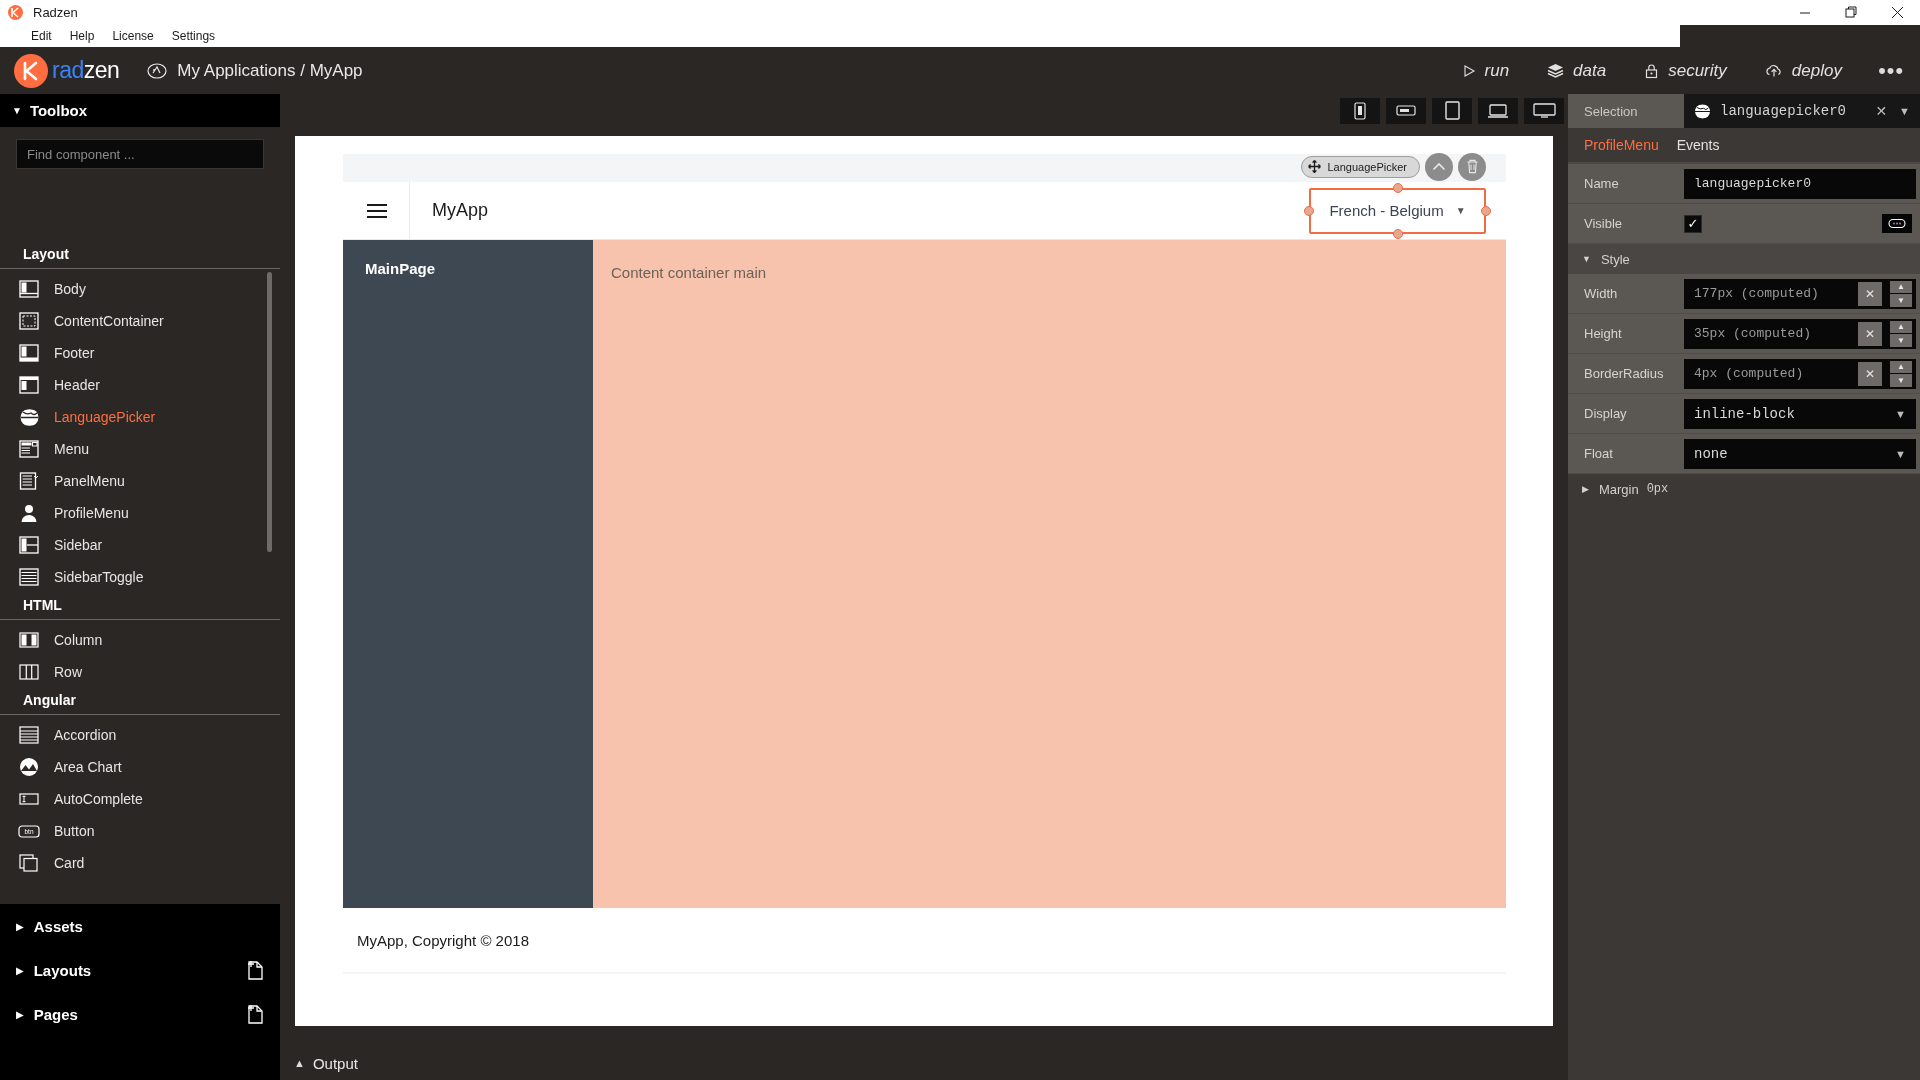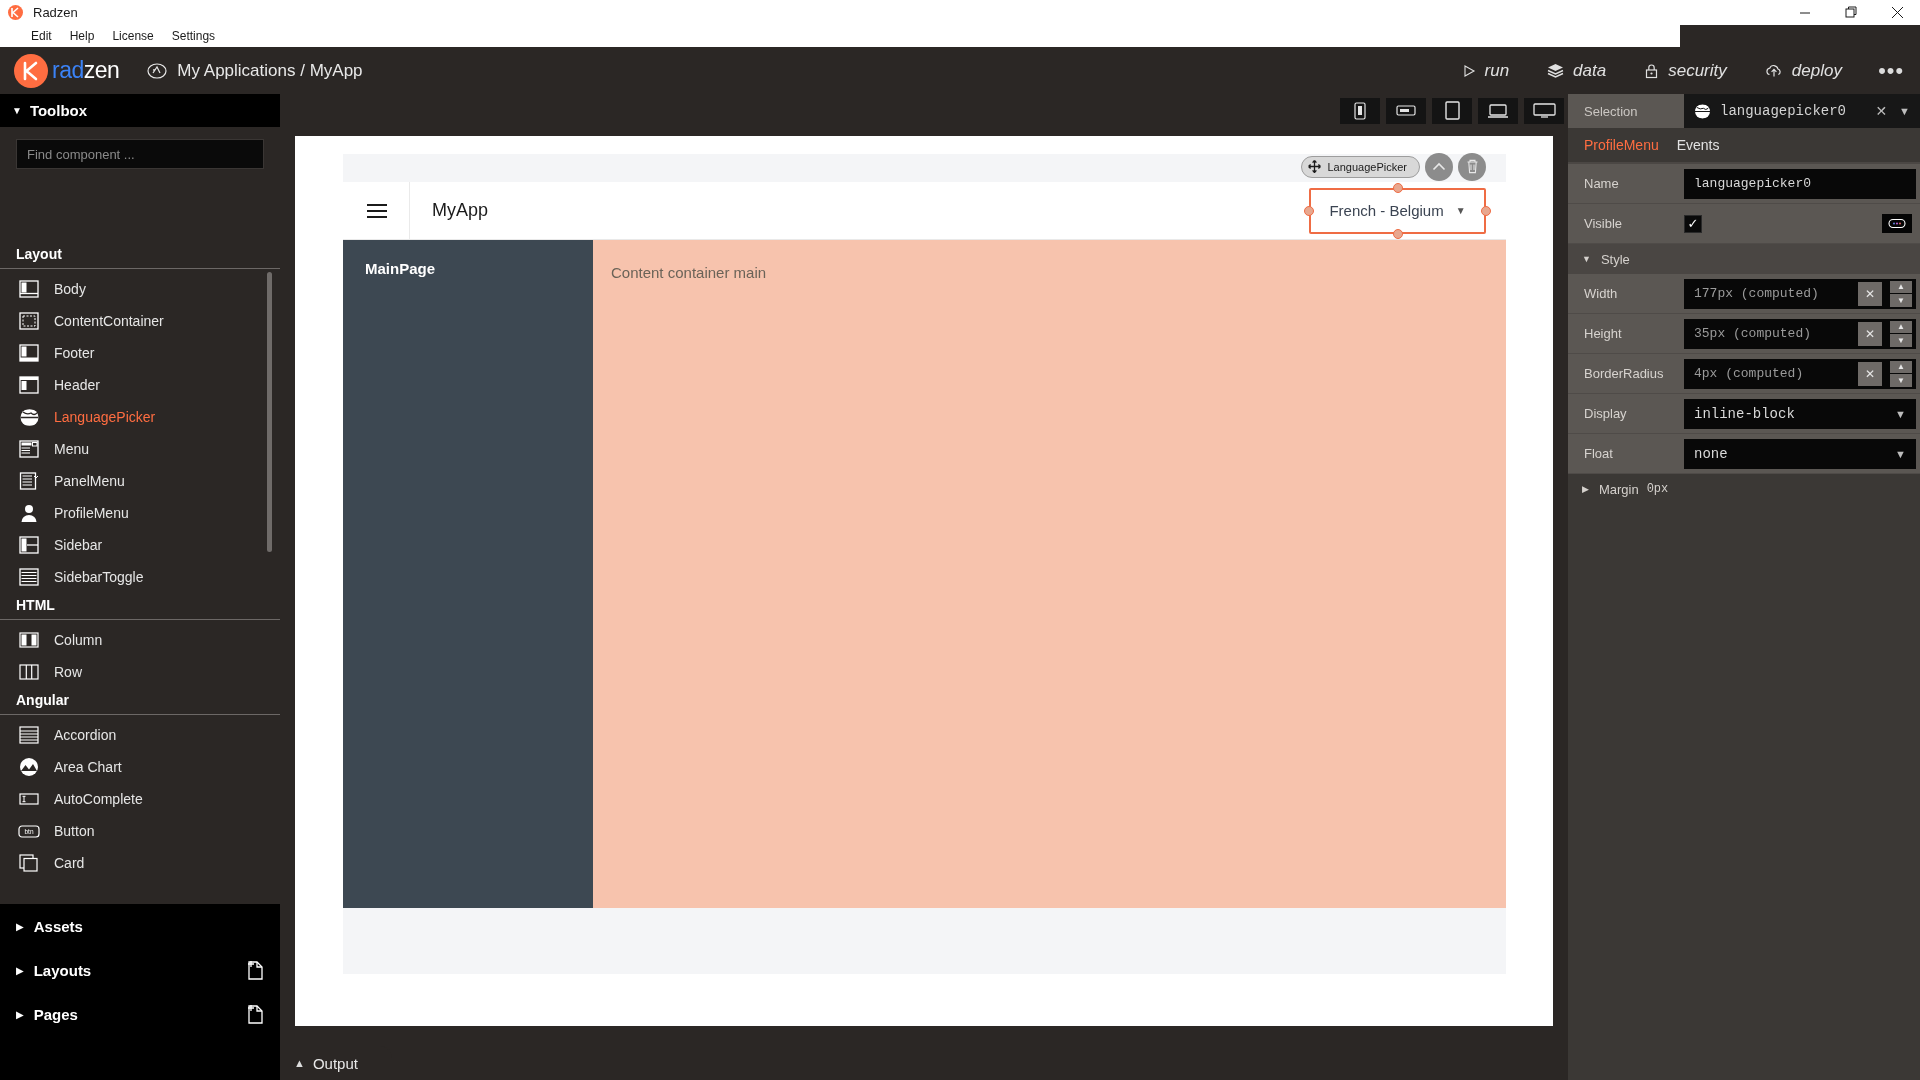--- a/index.html
+++ b/index.html
@@ -78,21 +78,21 @@
     width: 100%; height: 30px; background:#0a0a0a; border:1px solid #3a3634;
     color:#bdbdbd; font-size: 13px; padding: 0 10px;
     font-family:"Liberation Sans", sans-serif;
   }
   .tb-search::placeholder { color:#8a8a8a; }
   .tb-scroll {
     position:absolute; top: 148px; left:0; width: 280px; bottom: 176px;
     overflow: hidden;
   }
   .grp-label {
-    color:#ffffff; font-size: 14px; font-weight: bold; padding: 4px 0 6px 16px;
+    color:#ffffff; font-size: 14px; font-weight: bold; padding: 4px 0 6px 23px;
   }
   .grp-rule { height:1px; background:#6c6866; margin: 0 0 4px 0; }
   .tb-item {
     display:flex; align-items:center; height: 32px; padding-left: 16px; cursor:pointer;
   }
   .tb-item .ico { width: 26px; height: 22px; display:flex; align-items:center; justify-content:center; }
   .tb-item .lbl { font-size: 14px; color:#e6e6e6; margin-left: 12px; }
   .tb-item.active .lbl { color:#ff6d41; }
 
   .tb-vscroll {
@@ -672,20 +672,23 @@
 
       <div class="app-body">
         <div class="app-sidebar">
           <div class="sb-item">MainPage</div>
         </div>
         <div class="app-content">
           <div class="cc-text">Content container main</div>
         </div>
       </div>
 
+      <div class="app-footer">
+        <span>MyApp, Copyright © 2018</span>
+      </div>
     </div>
   </div>
 </div>
 
 <div class="props">
   <div class="sel-row">
     <div class="sel-lbl">Selection</div>
     <div class="sel-combo">
       <span class="globe">
         <svg width="17" height="17" viewBox="0 0 17 17">

